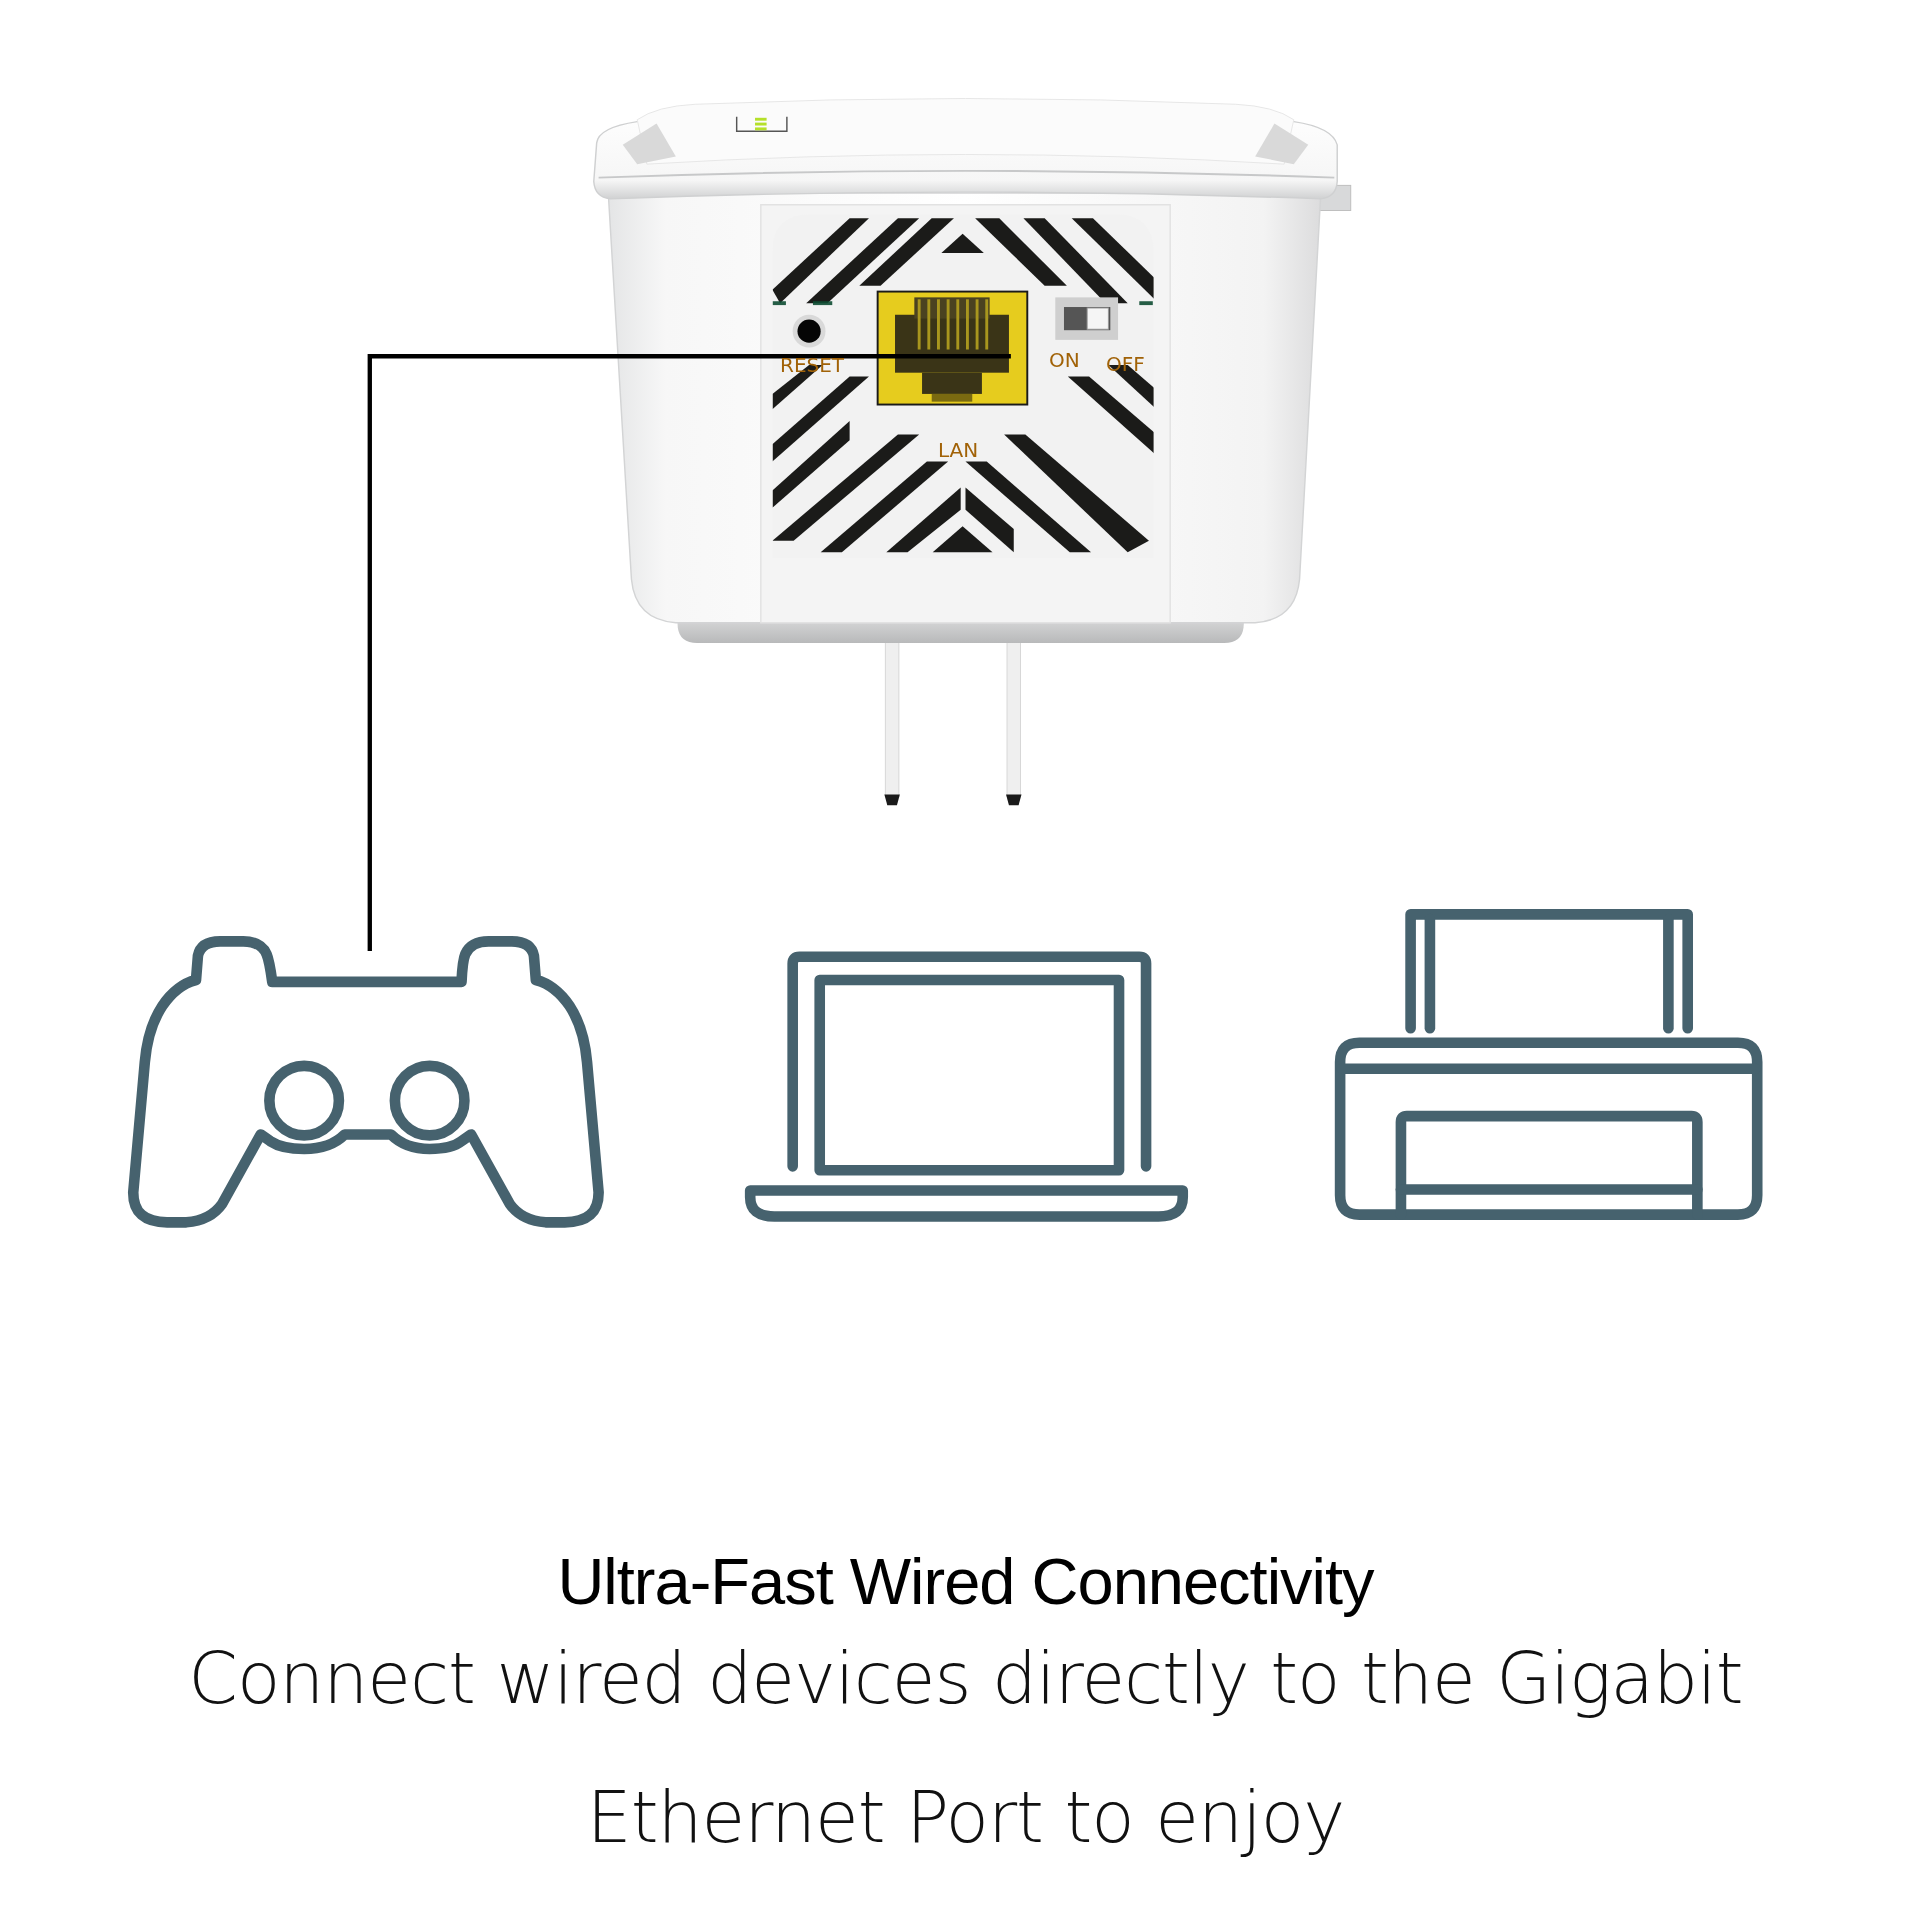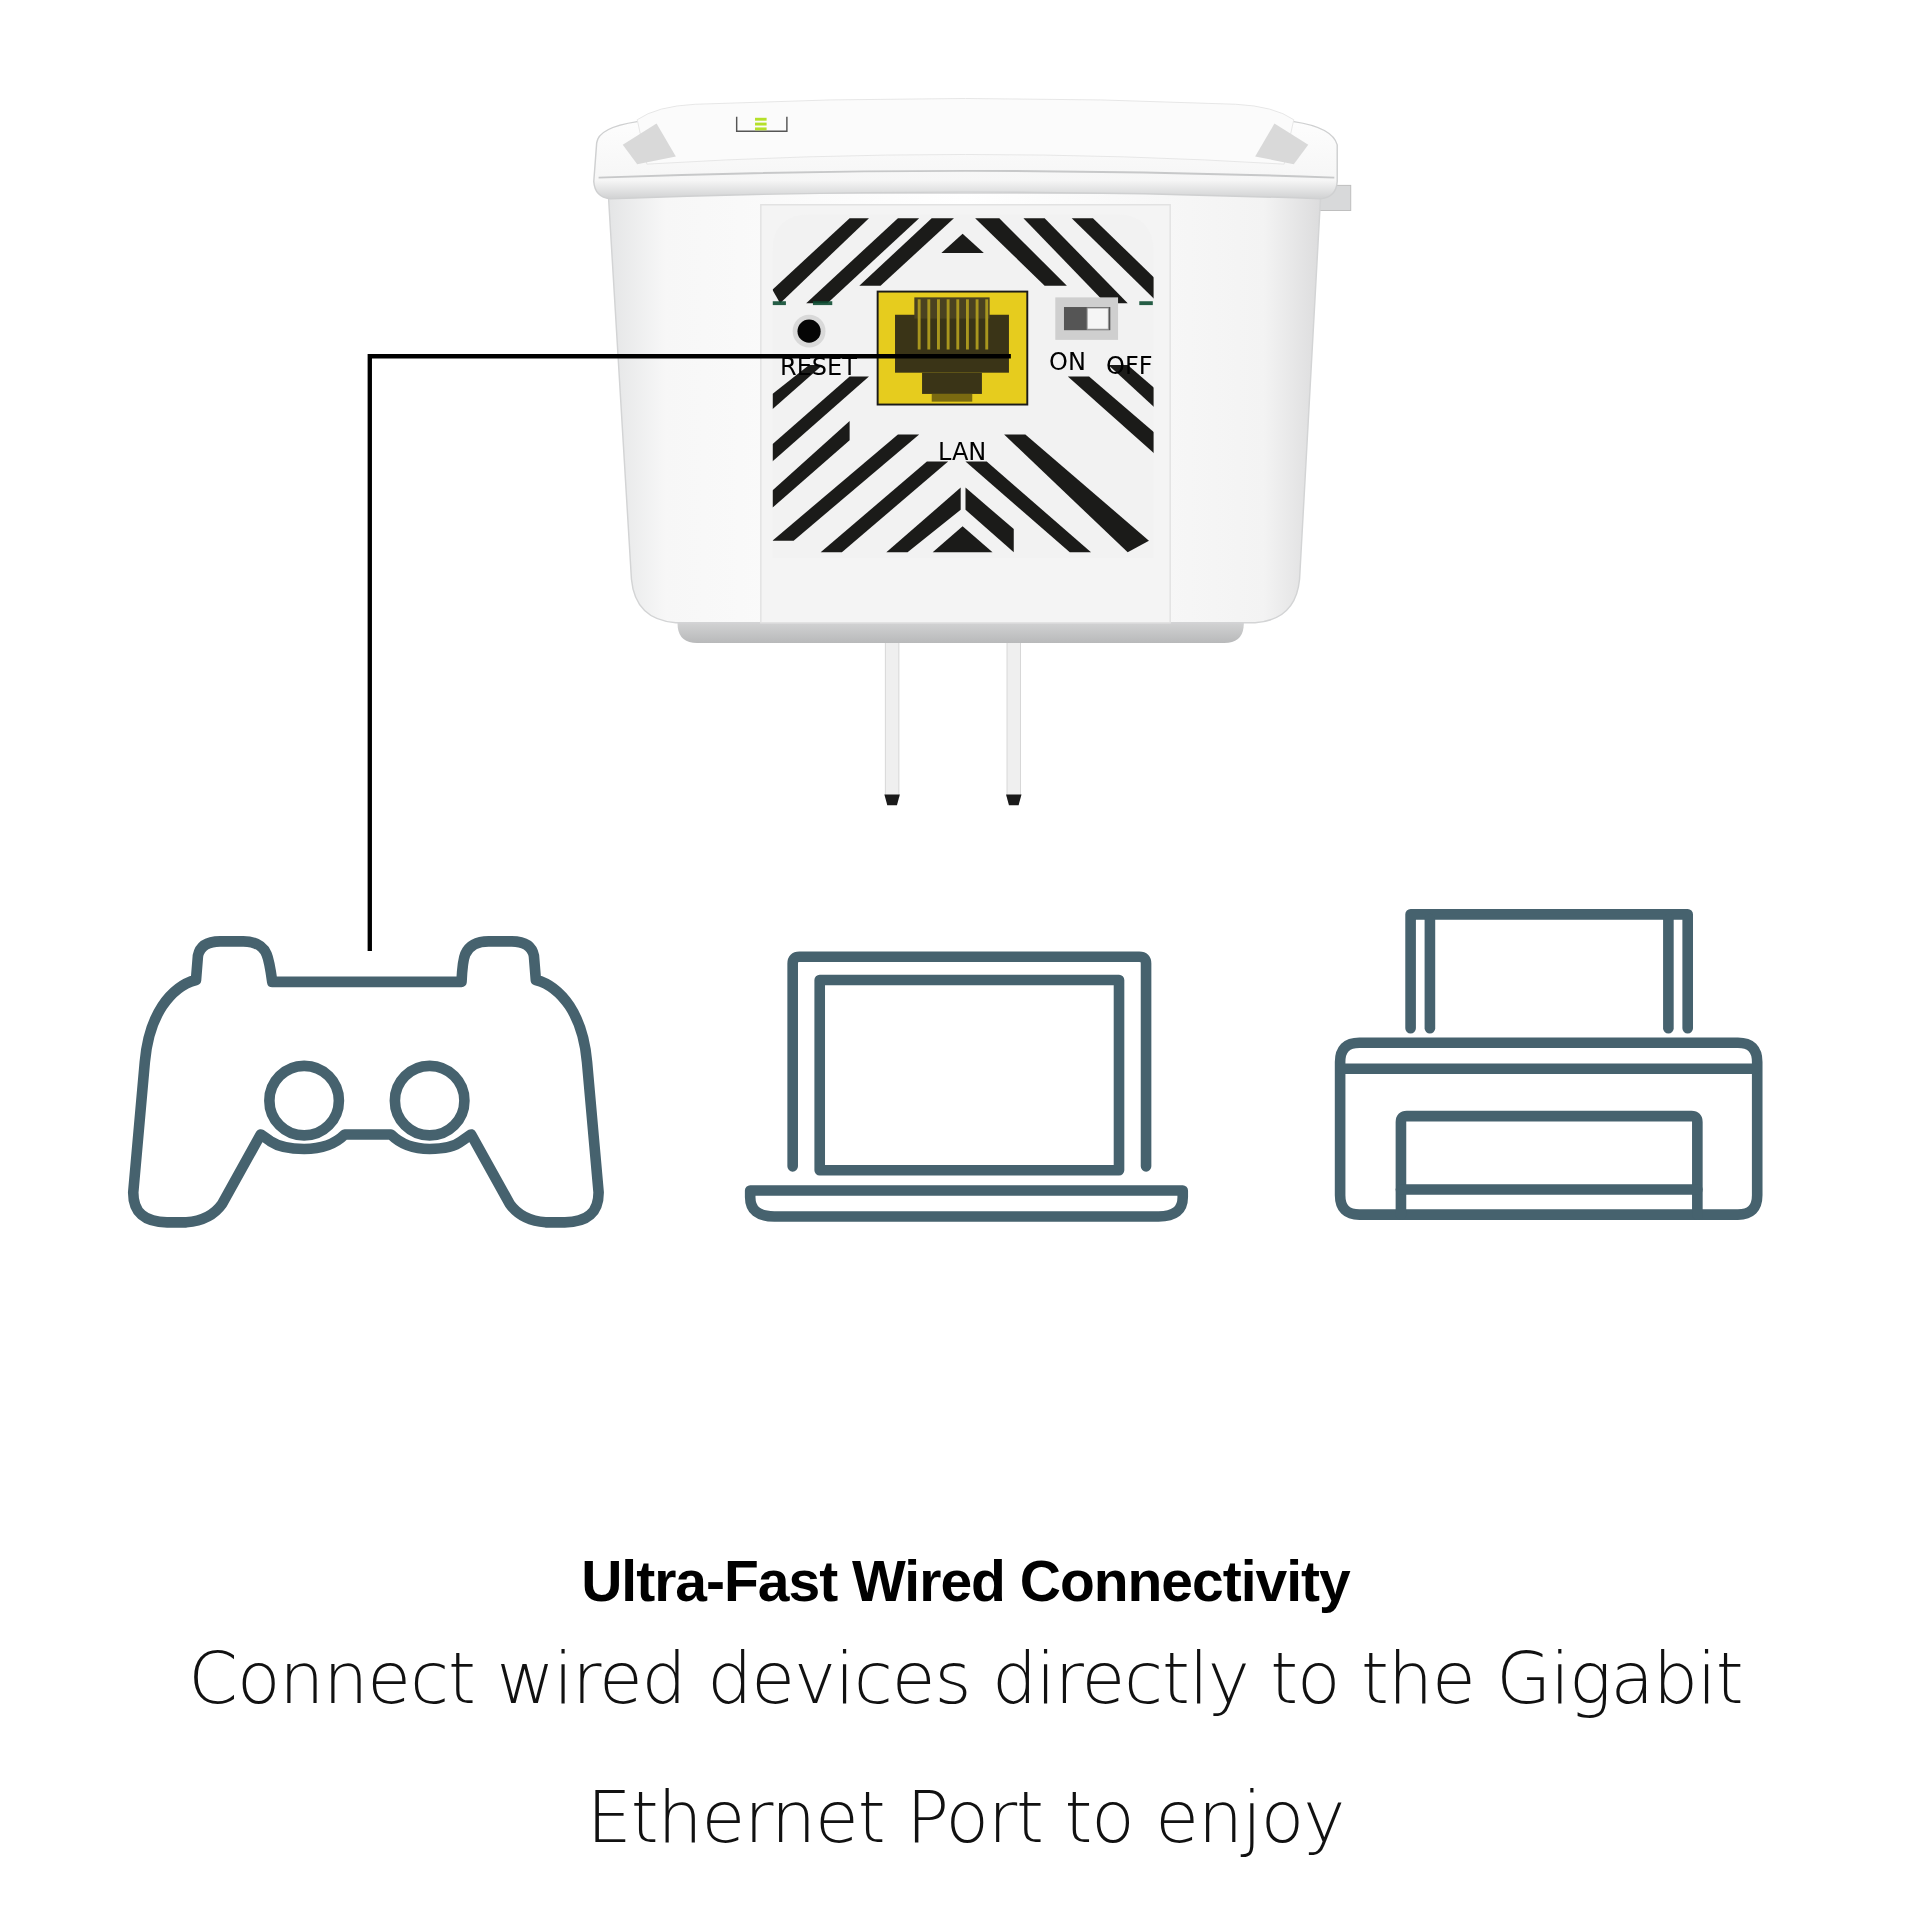--- a/index.html
+++ b/index.html
@@ -1,23 +1,23 @@
 <!DOCTYPE html>
 <html><head>
 <meta charset="utf-8">
 <style>
   html, body { margin:0; padding:0; background:#ffffff; }
   body { width:1931px; height:1931px; position:relative; overflow:hidden; font-family:"Liberation Sans", "DejaVu Sans", sans-serif; }
   #art { position:absolute; left:0; top:0; width:1931px; height:1931px; }
   .caption { position:absolute; left:0; width:1931px; text-align:center; color:#000; white-space:nowrap; }
-  .title { top:1533px; font-size:57px; font-weight:bold; letter-spacing:-1px; line-height:97px; }
+  .title { top:1533px; font-size:65px; font-weight:normal; letter-spacing:-1px; line-height:97px; }
   .sub { font-size:71px; font-weight:300; line-height:93px; color:#111; font-family:"DejaVu Sans", sans-serif; font-stretch:condensed; }
   .sub1 { top:1632px; letter-spacing:-1px; }
   .sub2 { top:1724px; letter-spacing:-1px;margin-top:47px; }
-  .lbl { position:absolute; font-family:"DejaVu Sans", sans-serif; color:#000000; font-size:24px; letter-spacing:0px; }
+  .lbl { position:absolute; font-family:"DejaVu Sans", sans-serif; color:#a16207; font-size:20px; letter-spacing:0px; }
 </style>
 </head>
 <body>
 
 <svg id="art" viewBox="0 0 2000 2000" xmlns="http://www.w3.org/2000/svg">
   <defs>
     <linearGradient id="bodyGrad" x1="0" x2="1" y1="0" y2="0">
       <stop offset="0" stop-color="#e4e5e6"></stop>
       <stop offset="0.08" stop-color="#f7f7f7"></stop>
       <stop offset="0.5" stop-color="#ffffff"></stop>

